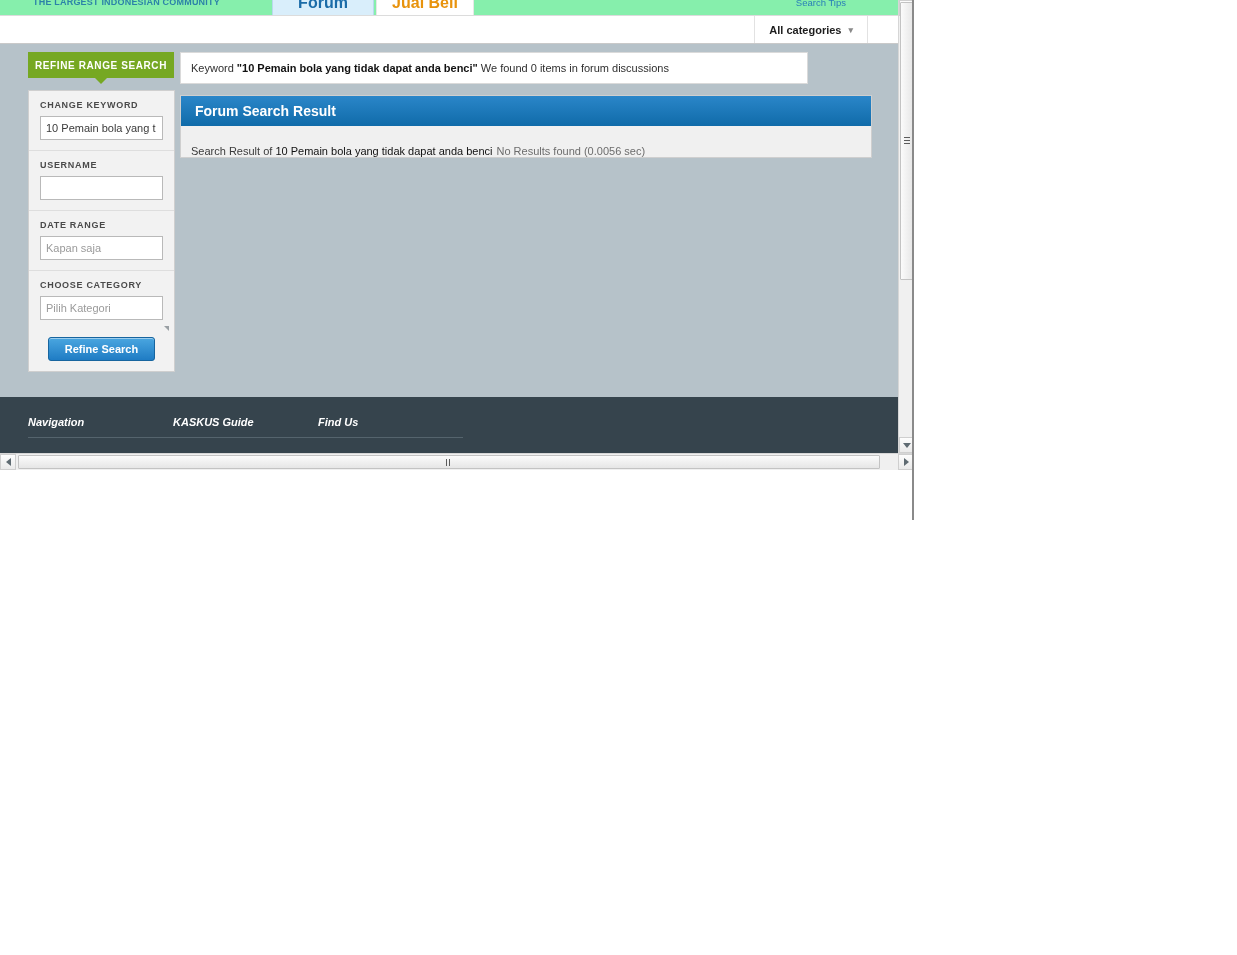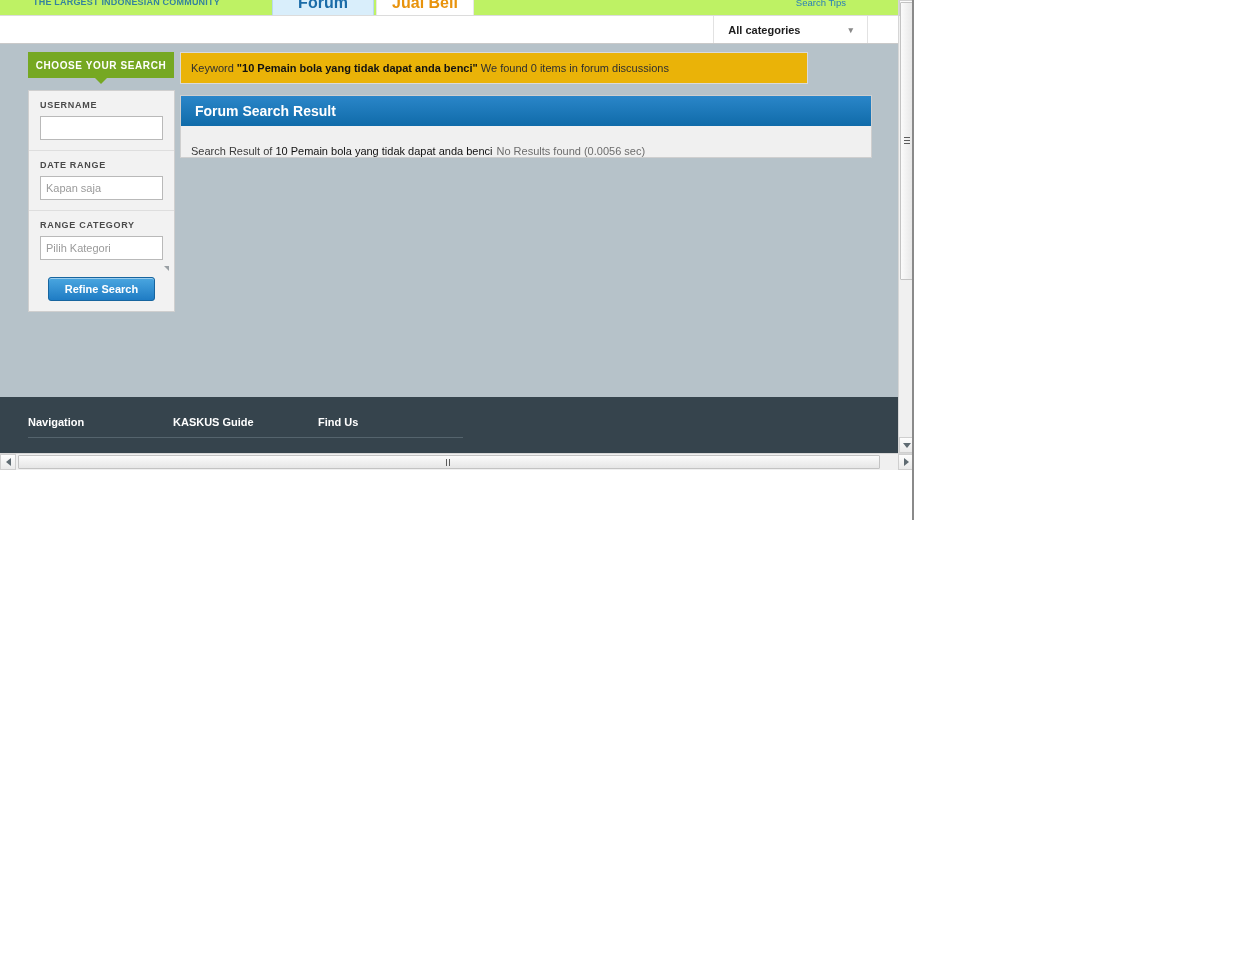--- a/index.html
+++ b/index.html
@@ -6,21 +6,21 @@
   body{font-family:"Liberation Sans", sans-serif;-webkit-font-smoothing:none;}
   #screen{position:relative;width:1237px;height:955px;background:#ffffff;overflow:hidden;}
 
   
   #browser{position:absolute;left:0;top:0;width:914px;height:470px;background:#ffffff;overflow:hidden;}
 
   
   #viewport{position:absolute;left:0;top:0;width:898px;height:453px;background:#b6c2c9;overflow:hidden;}
 
   
-  .site-top{position:absolute;left:0;top:0;width:898px;height:16px;background:#bef264;}
+  .site-top{position:absolute;left:0;top:0;width:898px;height:16px;background:#86efac;}
   .tagline{position:absolute;left:33px;top:-3px;font-size:9px;color:#1c6fa8;
            letter-spacing:.2px;font-weight:bold;white-space:nowrap;opacity:.85;}
   .tab-forum{position:absolute;left:272px;top:-24px;width:100px;height:40px;background:#d9eefb;
              border:1px solid #b9d9ee;border-bottom:none;border-radius:4px 4px 0 0;
              color:#1b6ca8;font-weight:bold;font-size:16px;text-align:center;line-height:52px;}
   .tab-jual{position:absolute;left:376px;top:-24px;width:96px;height:40px;background:#ffffff;
             border:1px solid #e7e7e7;border-bottom:none;border-radius:4px 4px 0 0;
             color:#e8930d;font-weight:bold;font-size:16px;text-align:center;line-height:52px;}
   .searchtips{position:absolute;right:52px;top:-3px;font-size:9.5px;color:#2a7fb8;white-space:nowrap;}
   .topdiv{position:absolute;left:0;top:15px;width:898px;height:1px;background:#dcdcdc;}
@@ -34,21 +34,21 @@
           padding:0 11px;display:flex;align-items:center;white-space:nowrap;
           box-shadow:0 1px 2px rgba(0,0,0,.25);}
   .hotcat:after{content:"";position:absolute;right:-4px;bottom:-4px;width:14px;height:9px;
                 background:#b01414;border-radius:0 0 6px 0;transform:skewX(-16deg);z-index:-1;}
   .catitem{font-size:10.5px;color:#333333;padding:0 9px;white-space:nowrap;
            border-right:1px solid #e2e2e2;line-height:14px;}
   .catitem:first-of-type{padding-left:14px;}
   .catlast{border-right:none;}
   .allcat{position:absolute;right:30px;top:0;height:27px;display:flex;align-items:center;
           font-size:11px;font-weight:bold;color:#1d1d1d;border-left:1px solid #e2e2e2;
-          border-right:1px solid #e2e2e2;padding:0 14px;white-space:nowrap;gap:41px;}
+          border-right:1px solid #e2e2e2;padding:0 14px;white-space:nowrap;}
   .allcat .caret{margin-left:7px;color:#8a8a8a;font-size:9px;}
 
   
   .pagebody{position:absolute;left:0;top:44px;width:898px;height:353px;background:#b6c2c9;}
 
   
   .refine-head{position:absolute;left:28px;top:52px;width:146px;height:26px;background:#76a822;
                color:#ffffff;font-size:10px;font-weight:bold;letter-spacing:.6px;
                display:flex;align-items:center;justify-content:center;}
   .refine-head:after{content:"";position:absolute;left:50%;margin-left:-6px;bottom:-6px;
@@ -66,35 +66,35 @@
   .refine-btn-wrap{padding:7px 11px 2px 11px;text-align:center;position:relative;}
   .refine-btn{display:inline-block;background:#2f8fd4;
               background-image:linear-gradient(#4aa6e0,#1f7cc4);
               border:1px solid #17659f;border-radius:3px;color:#ffffff;font-size:11px;
               font-weight:bold;padding:5px 16px;box-shadow:inset 0 1px 0 rgba(255,255,255,.45);
               cursor:pointer;font-family:"Liberation Sans", sans-serif;}
   .resize-grip{position:absolute;right:5px;top:-4px;width:0;height:0;
                border-left:5px solid transparent;border-top:5px solid #9aa0a4;}
 
   
-  .keyword-bar{position:absolute;left:180px;top:52px;width:628px;height:32px;background:#eab308;
+  .keyword-bar{position:absolute;left:180px;top:52px;width:628px;height:32px;background:#ffffff;
                border:1px solid #dadada;display:flex;align-items:center;padding:0 10px;
                box-sizing:border-box;font-size:11px;color:#2f2f2f;}
   .keyword-bar b{font-weight:bold;color:#111;}
   .res-panel{position:absolute;left:180px;top:95px;width:690px;background:#f0f0f0;
              border:1px solid #cfcfcf;}
   .res-head{height:30px;background:#1b75b8;background-image:linear-gradient(#2a86c9,#106ba9);
             color:#ffffff;font-size:14px;font-weight:bold;display:flex;align-items:center;
             padding-left:14px;}
   .res-body{height:31px;display:flex;align-items:flex-end;padding:0 10px;font-size:11px;color:#3a3a3a;}
   .res-body b{color:#111;font-weight:normal;}
   .res-body .dim{color:#6c6c6c;margin-left:4px;}
 
   
-  .footer{position:absolute;left:0;top:397px;width:898px;height:56px;background:#36444d;}
+  .footer{position:absolute;left:0;top:397px;width:898px;height:56px;background:#36444d;font-style:italic;}
   .footer-cols{position:absolute;left:28px;top:19px;display:flex;}
   .fcol{color:#ffffff;font-size:11px;font-weight:bold;padding-bottom:9px;}
   .fcol .line{height:1px;background:#55646d;margin-top:9px;}
 
   
   .vscroll{position:absolute;left:898px;top:0;width:16px;height:453px;background:#f0f0f0;
            border-left:1px solid #d6d6d6;}
   .vs-up,.vs-down{position:absolute;left:0;width:16px;height:16px;
                   background:linear-gradient(#fdfdfd,#eaeaea);border:1px solid #cfcfcf;
                   box-sizing:border-box;display:flex;align-items:center;justify-content:center;}
@@ -145,36 +145,40 @@
 
       <div class="catbar">
         <div class="allcat">
           <span>All categories</span>
           <span class="caret">▾</span>
         </div>
       </div>
 
       <div class="pagebody"></div>
 
-      <div class="refine-head">CHOOSE YOUR SEARCH</div>
+      <div class="refine-head">REFINE RANGE SEARCH</div>
       <div class="refine-box">
 
+        <div class="fld">
+          <div class="fld-label">CHANGE KEYWORD</div>
+          <input class="fld-input" type="text" value="10 Pemain bola yang t" style="">
+        </div>
 
         <div class="fld">
           <div class="fld-label">USERNAME</div>
           <input class="fld-input" type="text" placeholder="" style="">
         </div>
 
         <div class="fld">
           <div class="fld-label">DATE RANGE</div>
           <input class="fld-input" type="text" placeholder="Kapan saja" style="">
         </div>
 
         <div class="fld last">
-          <div class="fld-label">RANGE CATEGORY</div>
+          <div class="fld-label">CHOOSE CATEGORY</div>
           <input class="fld-input" type="text" placeholder="Pilih Kategori" style="">
         </div>
 
         <div class="refine-btn-wrap">
           <span class="resize-grip"></span>
           <button class="refine-btn">Refine Search</button>
         </div>
       </div>
 
       <div class="keyword-bar">

